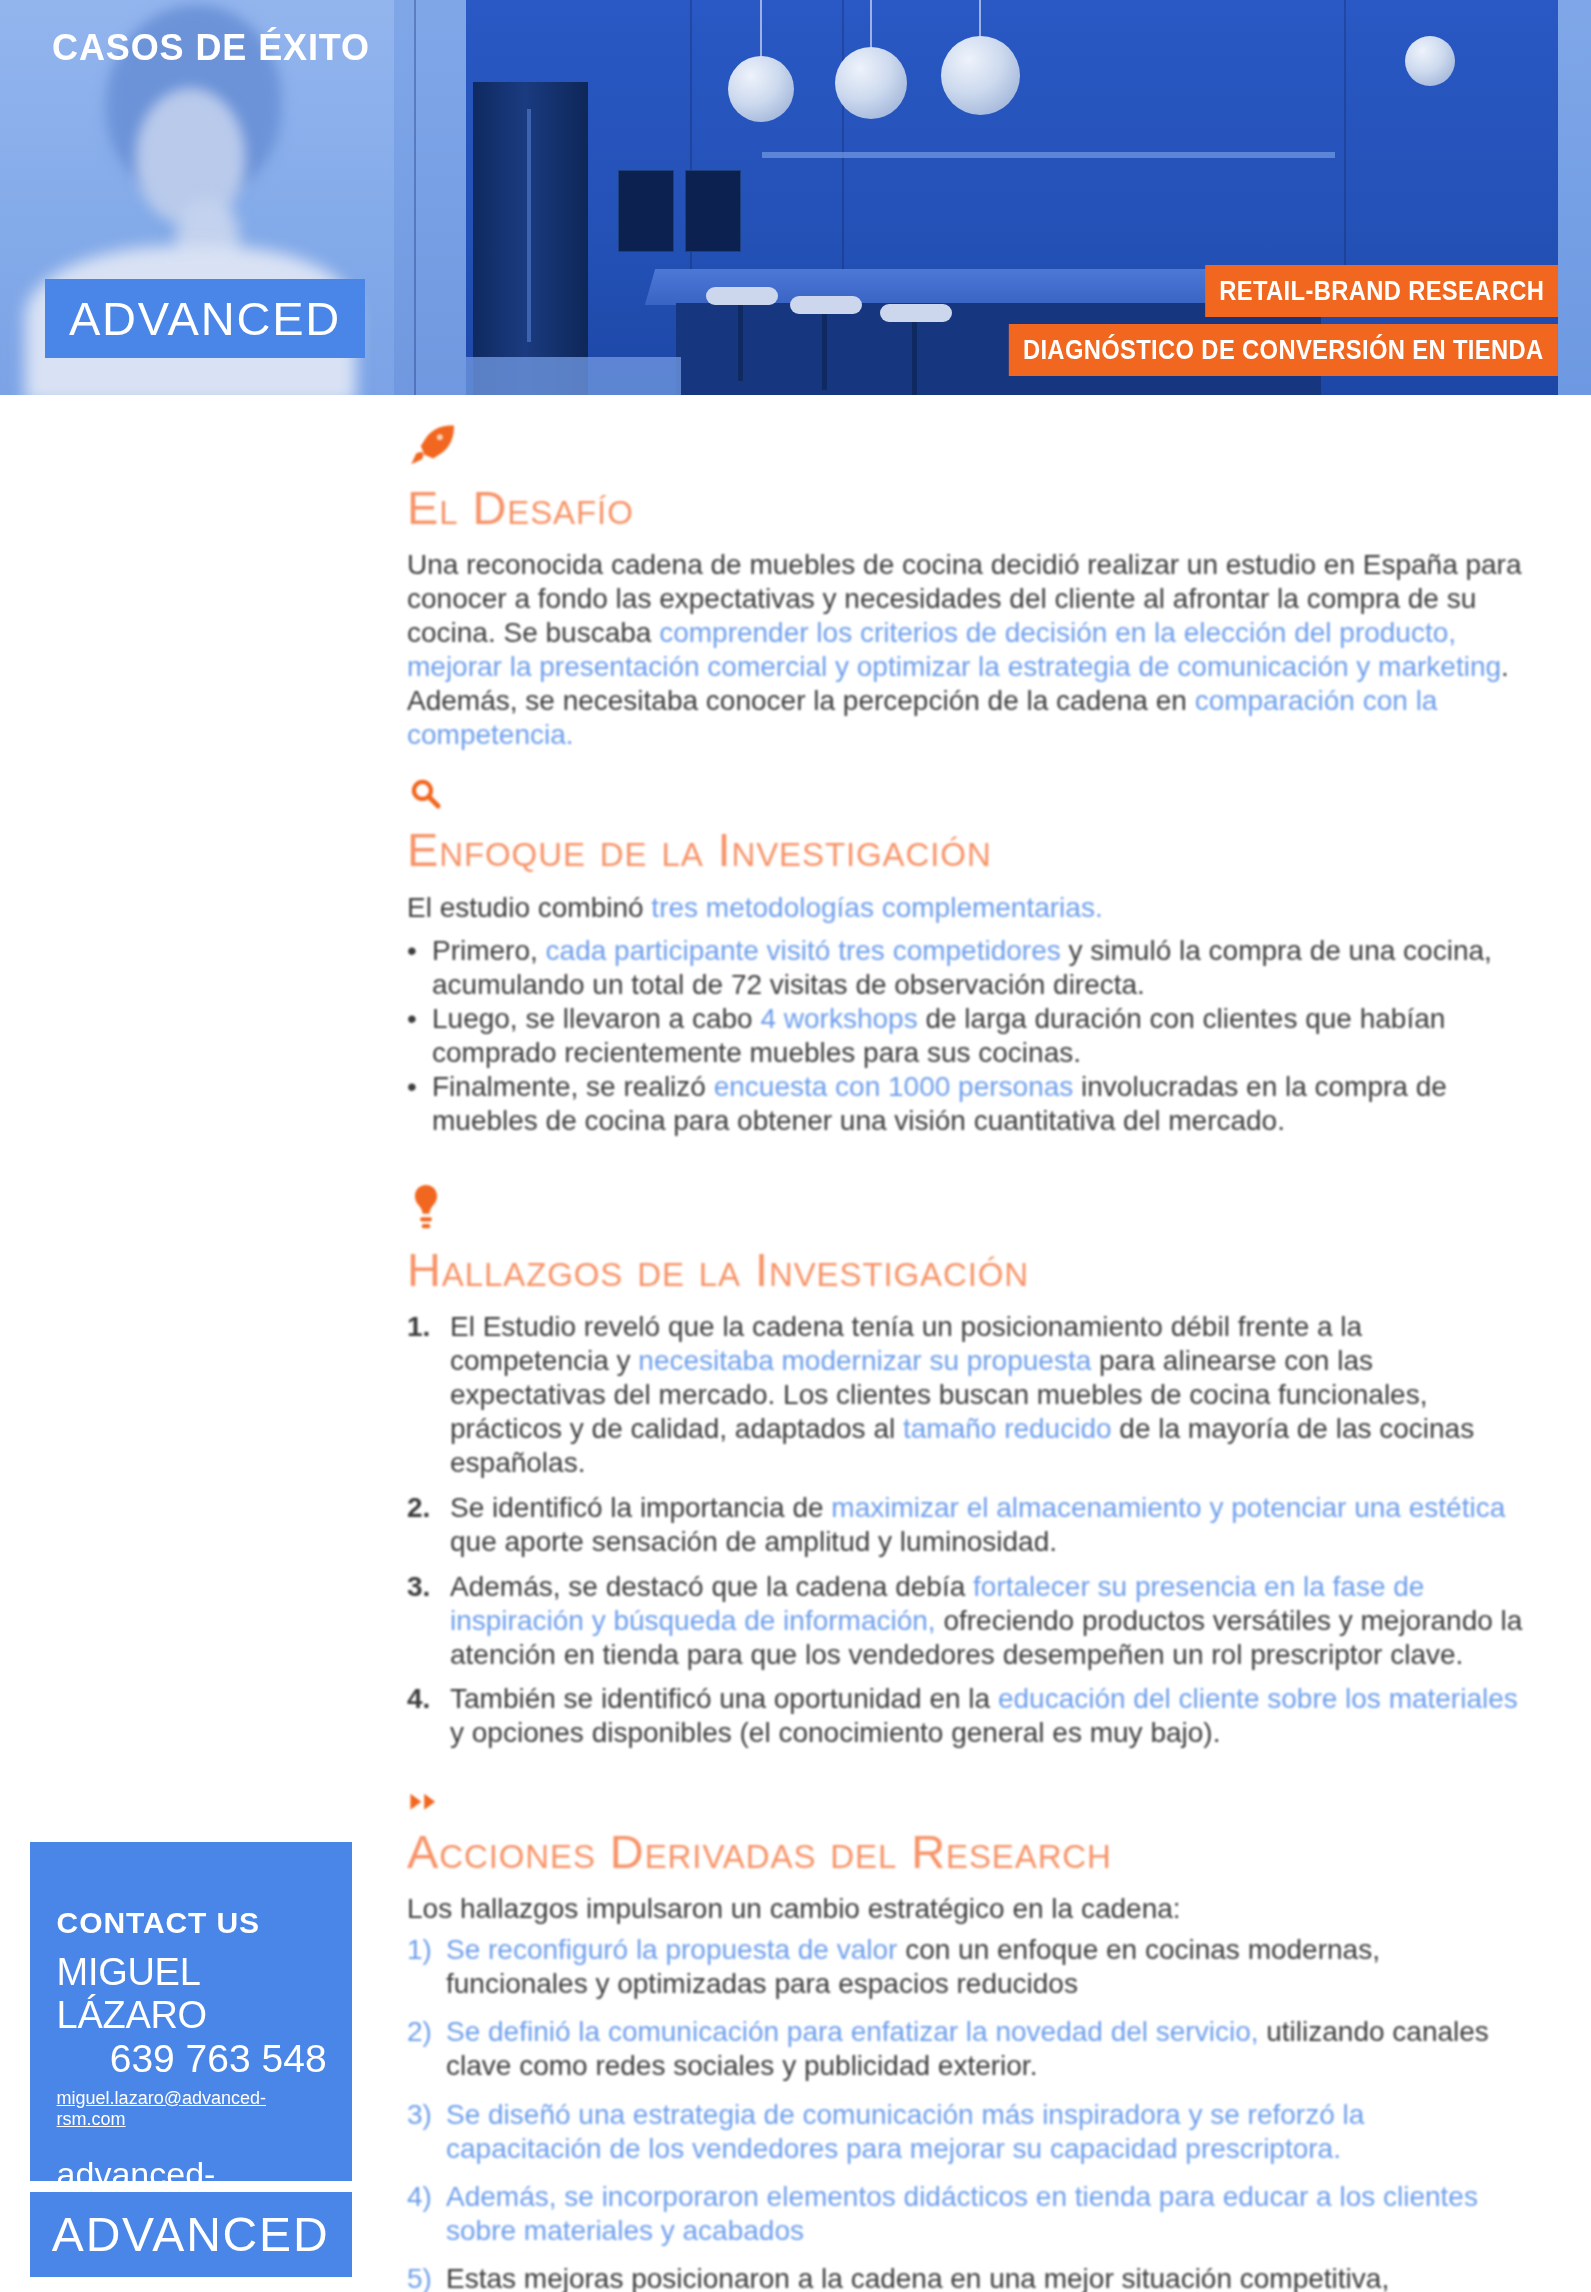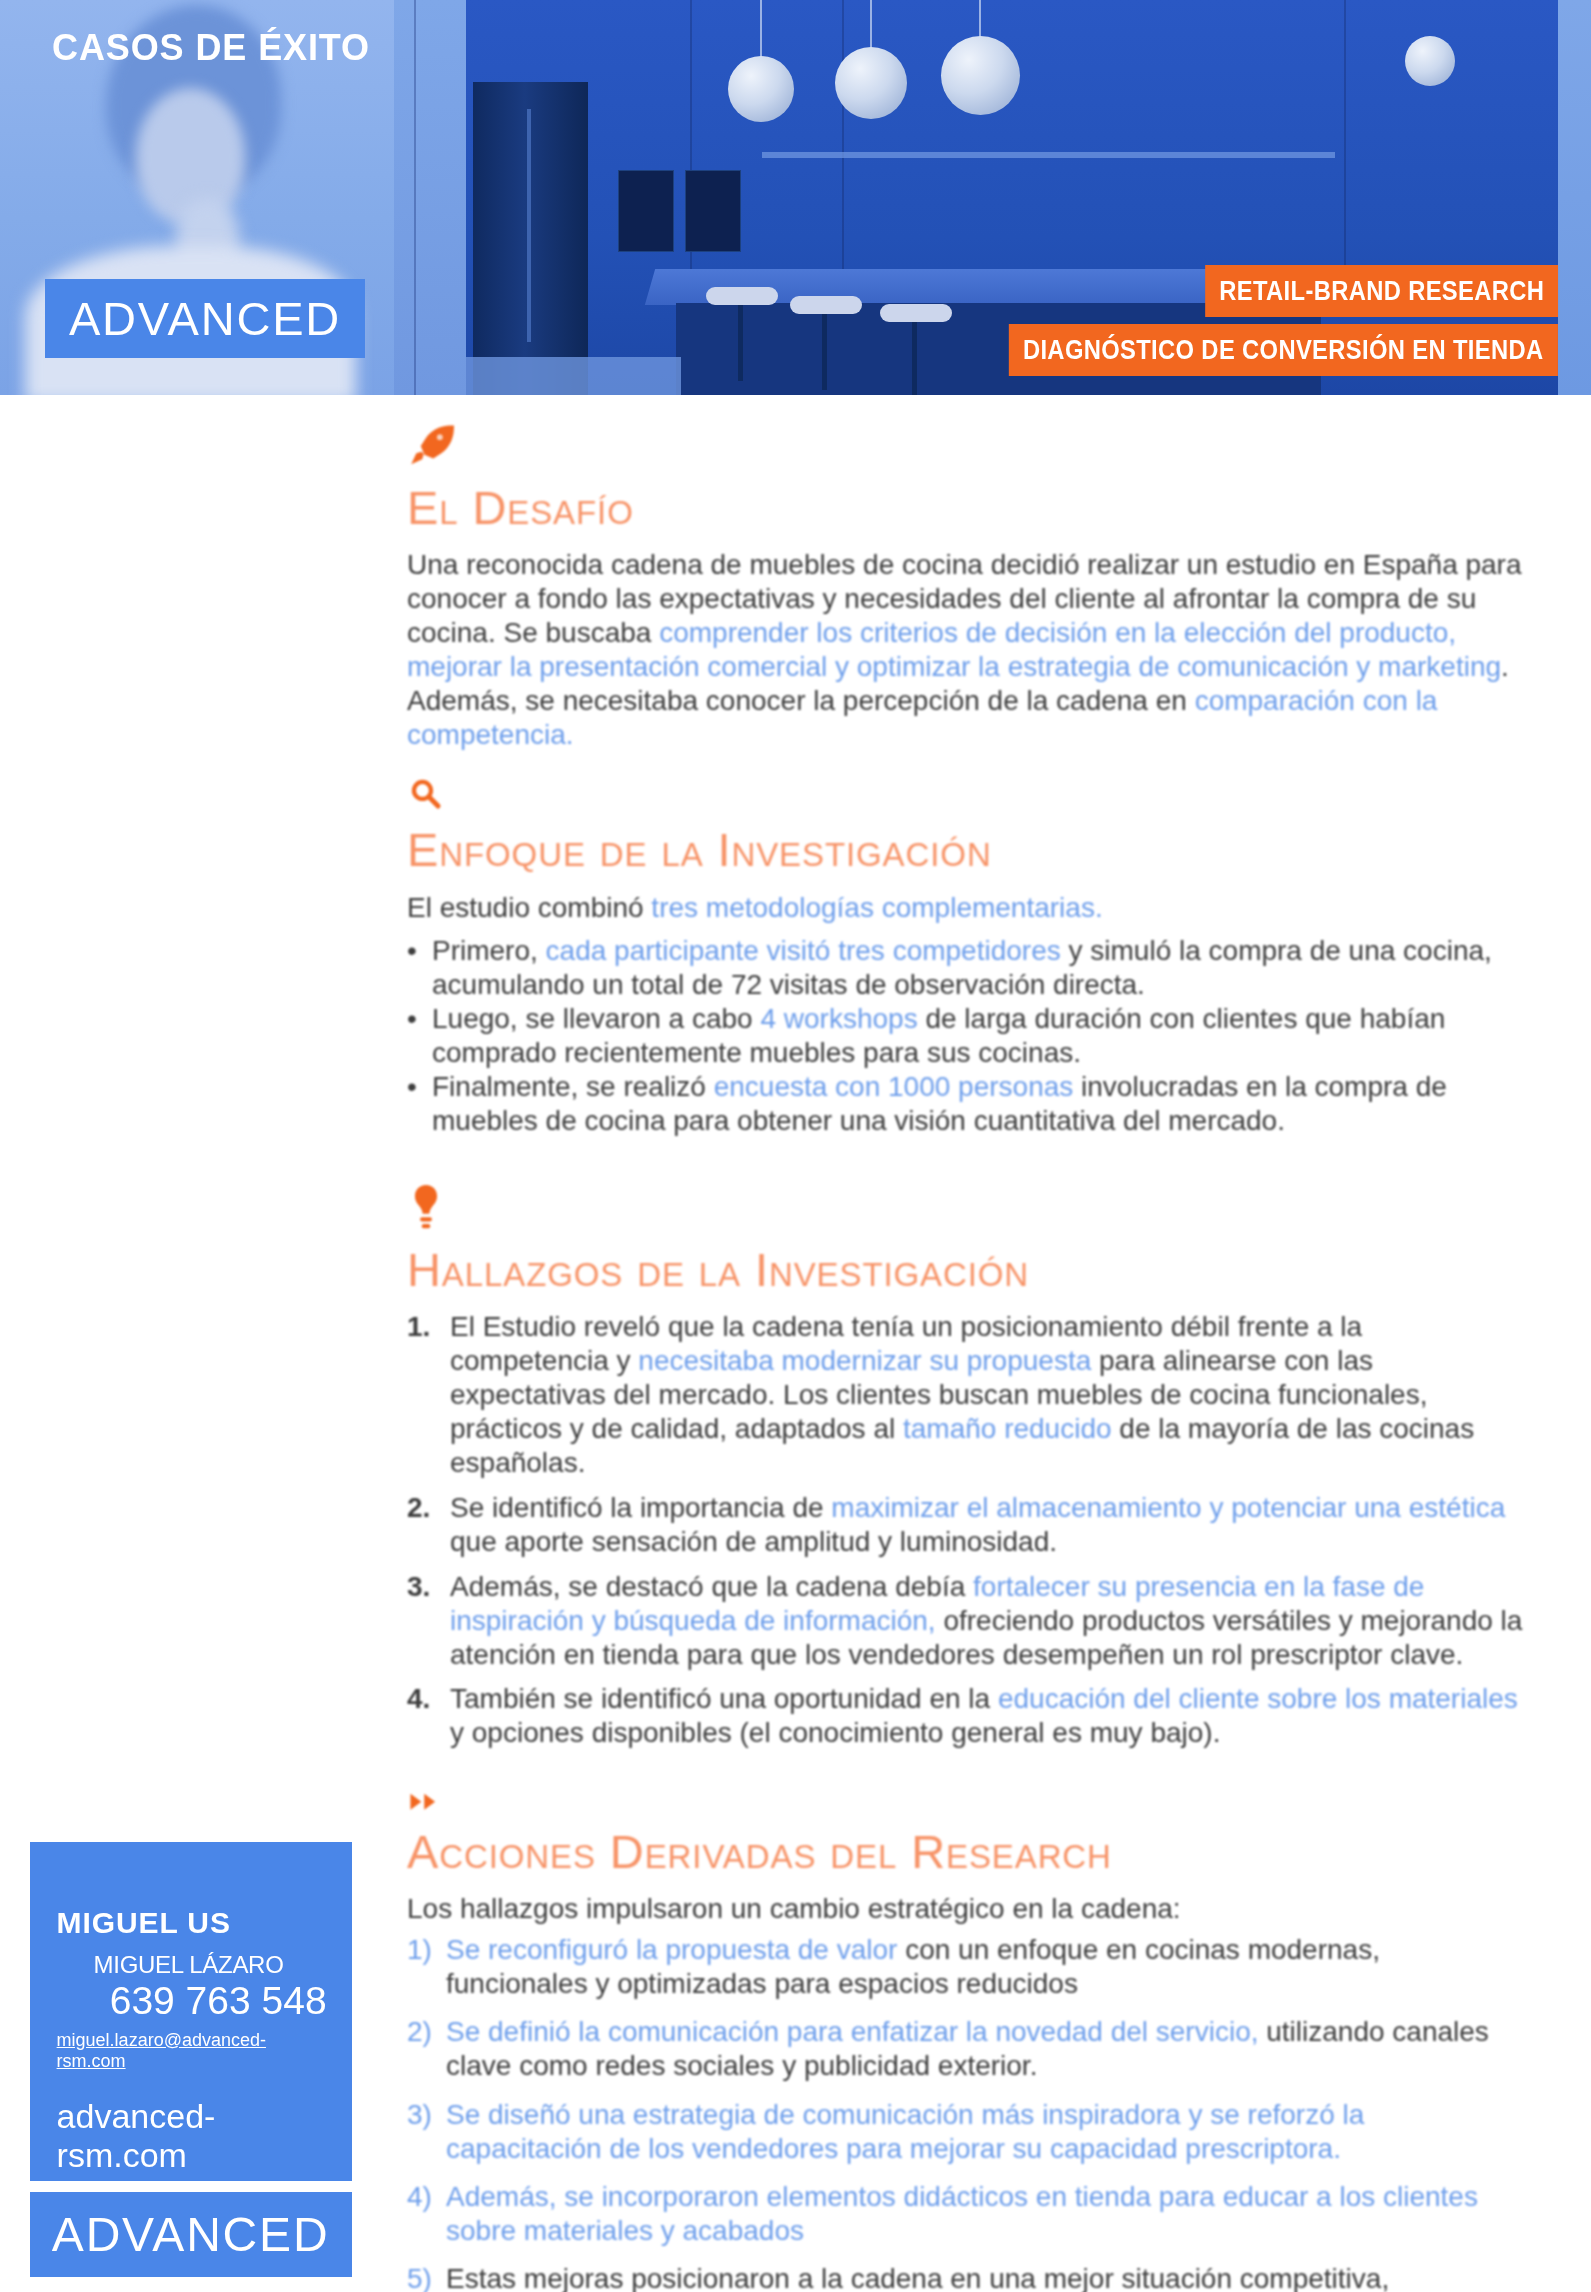--- a/index.html
+++ b/index.html
@@ -80,21 +80,21 @@
   .sec-hallazgos{margin-top:45px;}
   .sec-acciones{margin-top:36px;}
   .sec-acciones .row{margin-bottom:14.3px;}
   .sec-acciones .intro{margin-bottom:7.2px;}
 
   
   .side-box{position:absolute;left:29.6px;top:1842px;width:322px;height:339px;background:var(--brand-blue);
     color:#fff;padding:34px 25px 0 27px;}
   .side-about{font-size:21.5px;line-height:27px;letter-spacing:-0.4px;}
   .contact-label{font-size:30px;font-weight:bold;letter-spacing:0.9px;margin-top:30px;}
-  .contact-name{font-size:24px;margin-top:10.7px;letter-spacing:-0.3px;margin-left:37px;}
+  .contact-name{font-size:38px;margin-top:10.7px;letter-spacing:-0.3px;}
   .contact-phone{font-size:39px;margin-top:0;text-align:right;}
   .contact-email{font-size:18px;text-decoration:underline;margin-top:7.2px;display:inline-block;color:#fff;}
   .side-site{font-size:34px;margin-top:25px;}
   .logo-box{position:absolute;left:29.6px;top:2192px;width:322px;height:85px;background:var(--brand-blue);
     color:#fff;font-size:48px;letter-spacing:1.8px;display:flex;align-items:center;justify-content:center;}
 </style>
 </head>
 <body>
 
 <div class="header">
@@ -216,20 +216,20 @@
         <span class="itxt"><span class="link">Además, se incorporaron elementos didácticos en tienda para educar a los clientes sobre materiales y acabados</span></span>
       </div>
       <div class="row paren">
         <span class="num">5)</span>
         <span class="itxt"><span>Estas mejoras posicionaron a la cadena en una mejor situación competitiva, aumentando el atractivo de su oferta y la conexión con los consumidores</span></span>
       </div>
     </div>
   </div>
 
 <div class="side-box">
-  <div class="contact-label">MIGUEL US</div>
+  <div class="contact-label">CONTACT US</div>
   <div class="contact-name">MIGUEL LÁZARO</div>
   <div class="contact-phone">639 763 548</div>
   <a class="contact-email">miguel.lazaro@advanced-rsm.com</a>
   <div class="side-site">advanced-rsm.com</div>
 </div>
 <div class="logo-box">ADVANCED</div>
 
 
 </body></html>

